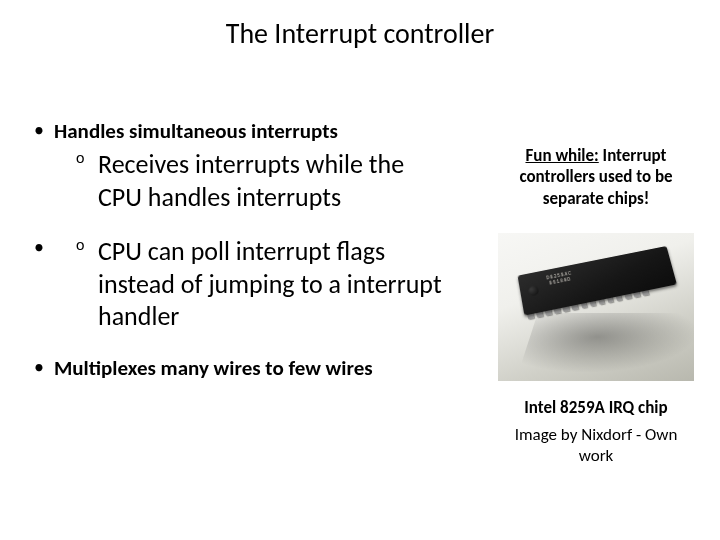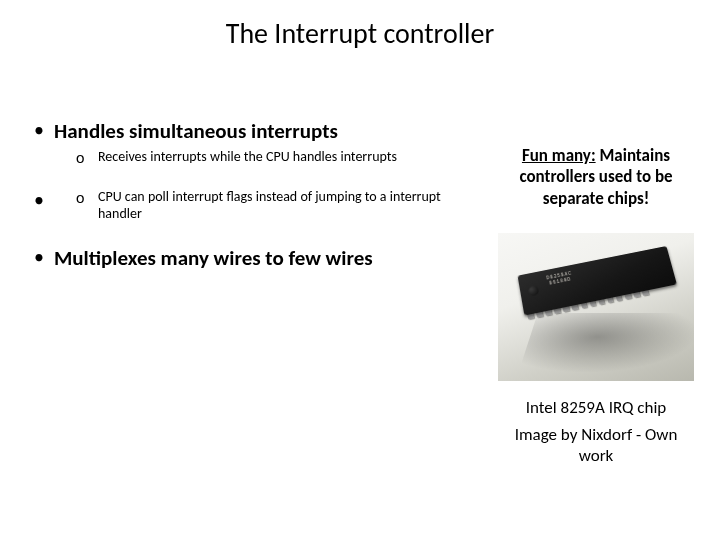--- a/index.html
+++ b/index.html
@@ -58,21 +58,21 @@
   }
   ul.lvl2 {
     list-style: none;
     margin: 4px 0 0 0;
     padding: 0 0 0 22px;
   }
   ul.lvl2 > li {
     position: relative;
     padding-left: 22px;
     font-weight: 400;
-    font-size: 14px;
+    font-size: 26px;
     line-height: 1.25;
   }
   ul.lvl2 > li.circ::before {
     content: "o";
     position: absolute;
     left: 0;
     top: 0;
     font-size: 16px;
   }
   ul.lvl2 > li.disc::before {
@@ -166,21 +166,21 @@
   }
   .chip-pins span {
     width: 5.5px;
     height: 20px;
     background: linear-gradient(180deg, #ececec 0%, #d4d4d4 40%, #9a9a9a 100%);
     border-radius: 0 0 1px 1px;
     box-shadow: 1px 1px 1px rgba(0,0,0,0.35);
   }
   .caption {
     font-size: 17px;
-    font-weight: 400;
+    font-weight: 700;
     margin-top: 16px;
   }
   .credit {
     font-size: 17px;
     margin-top: 6px;
     color: #000;
   }
 </style>
 </head>
 <body>
@@ -203,21 +203,21 @@
         </ul>
       </li>
       <li>
         <span class="b1-head">Multiplexes many wires to few wires</span>
       </li>
     </ul>
   </div>
 
   <div class="side">
     <div class="funfact">
-      <span class="lead">Fun many:</span><span> Maintains controllers used to be separate chips!</span>
+      <span class="lead">Fun while:</span><span> Interrupt controllers used to be separate chips!</span>
     </div>
 
     <div class="chip-image">
       <div class="chip-bg"></div>
       <div class="chip-shadow"></div>
       <div class="chip-pins">
         <span></span>
           <span></span>
           <span></span>
           <span></span>

